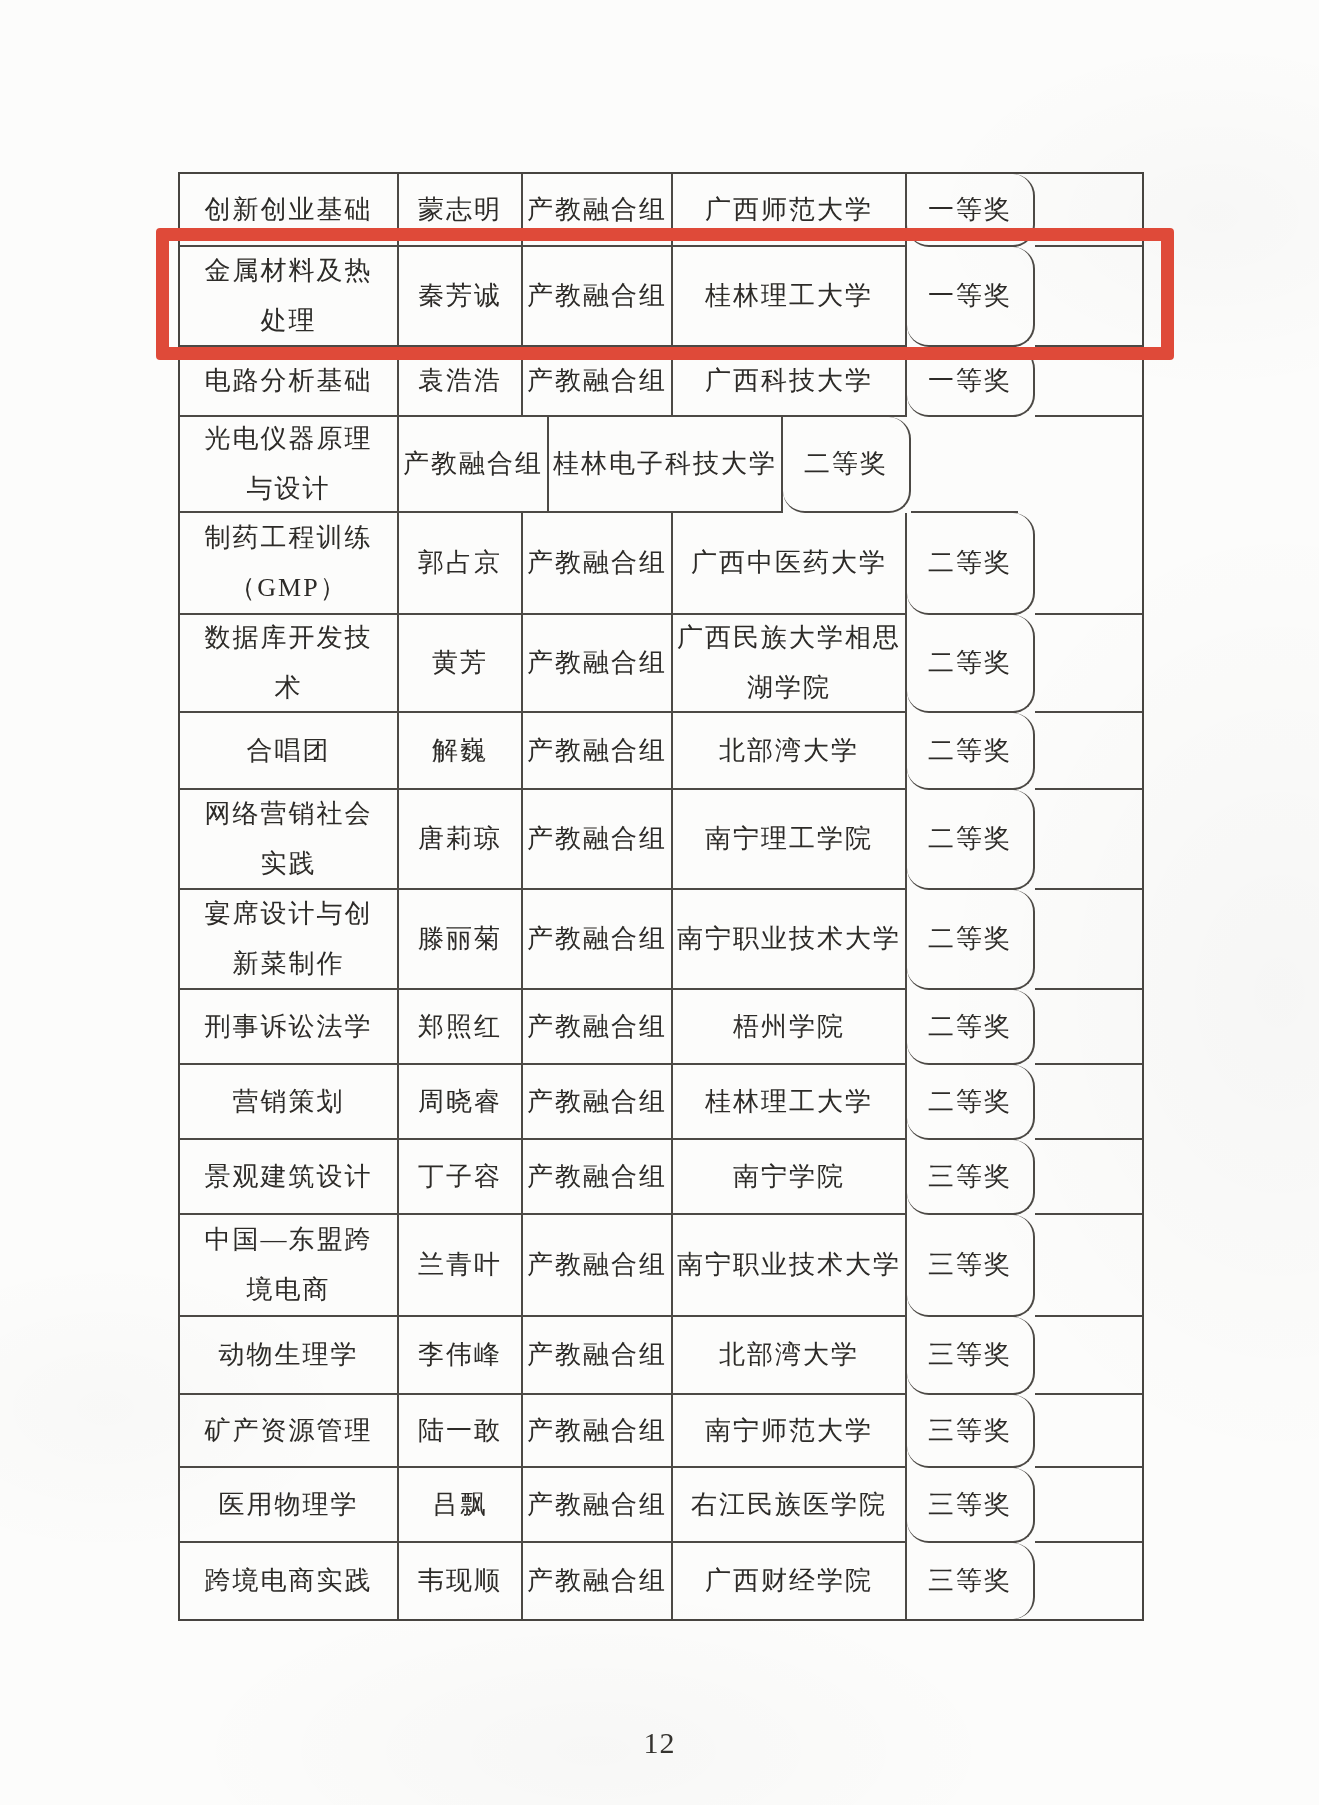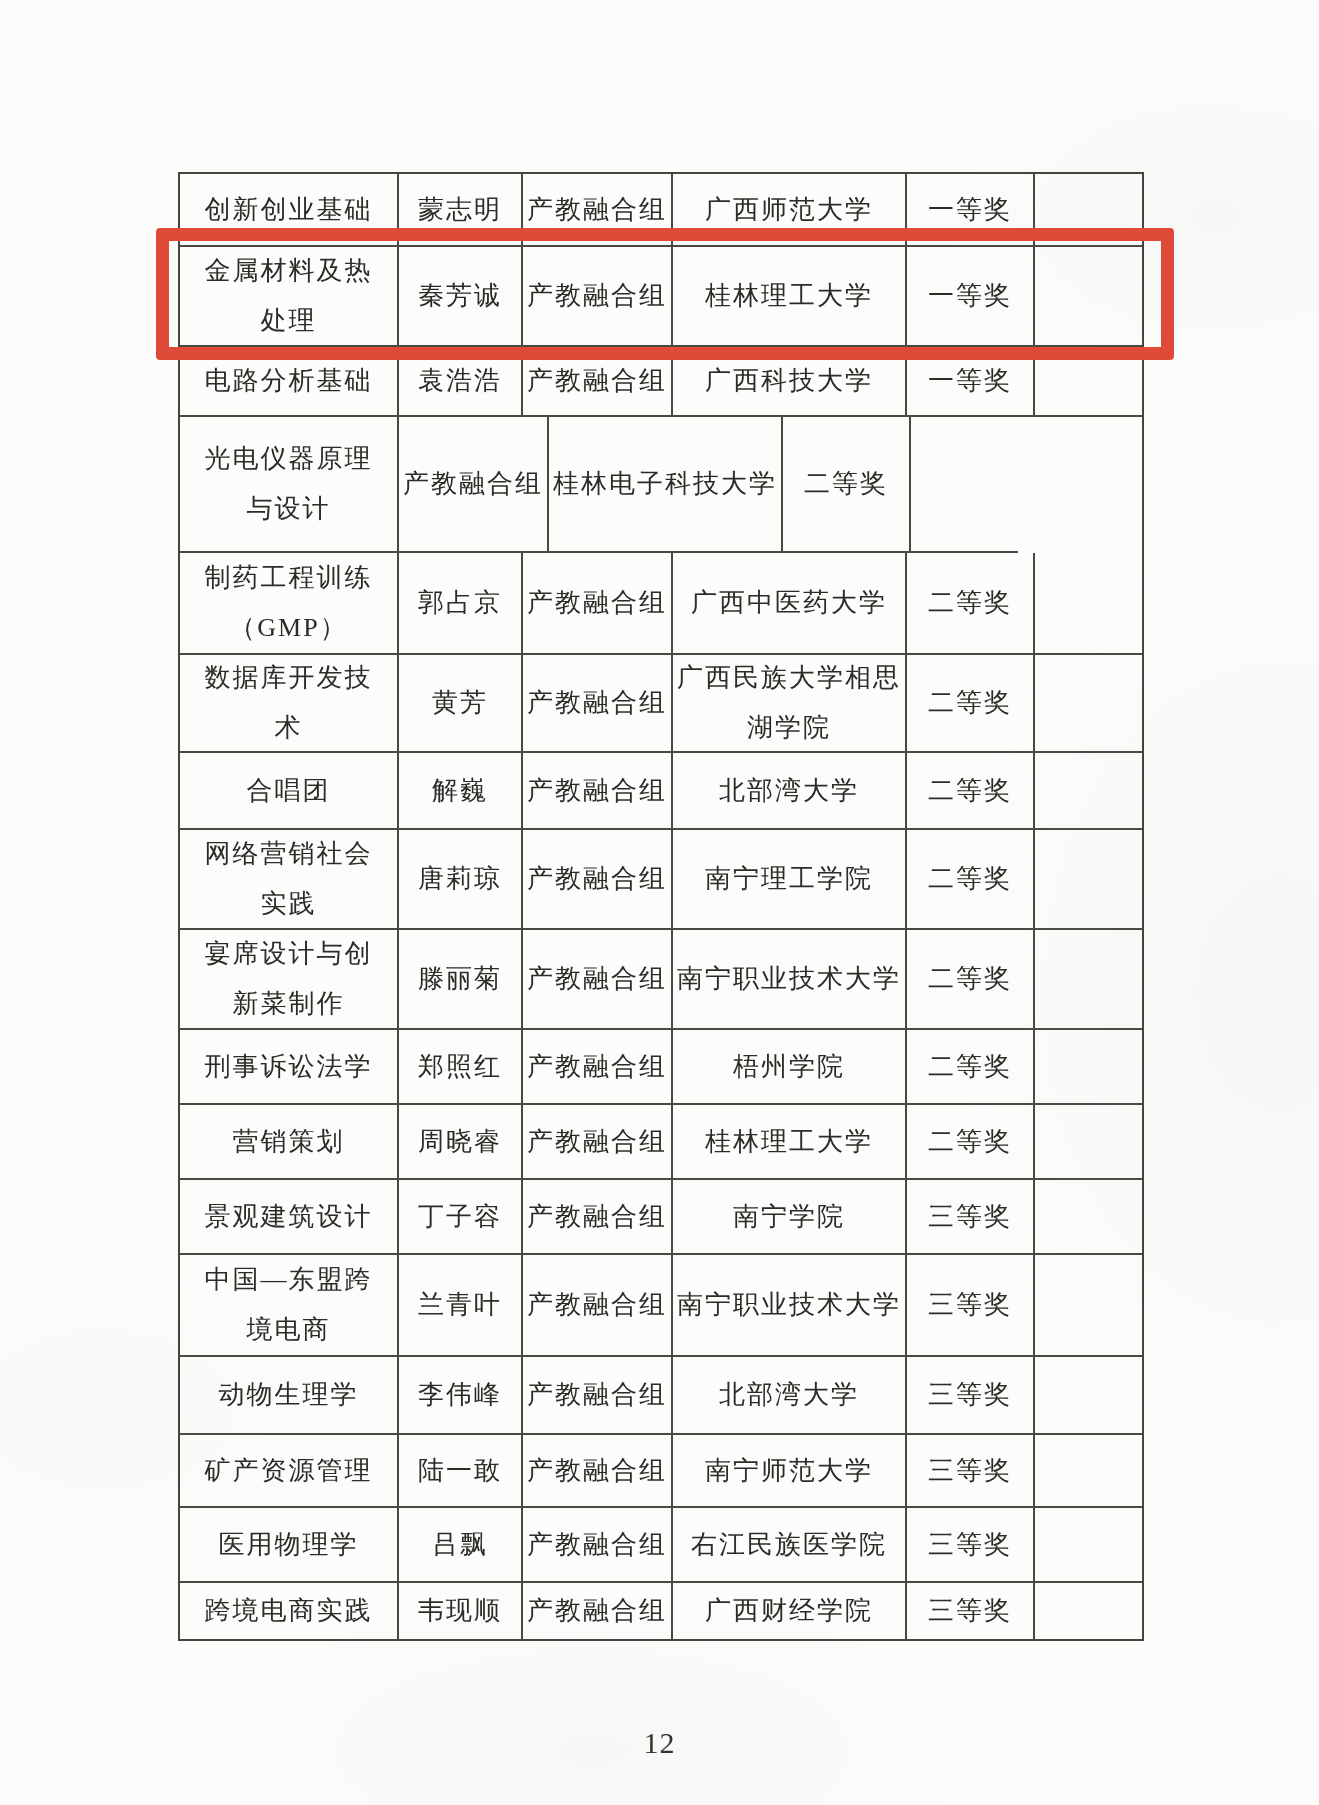--- a/index.html
+++ b/index.html
@@ -38,21 +38,21 @@
     display:flex;align-items:center;justify-content:center;
     text-align:center;
     overflow:hidden;
   }
   .row .cell:last-child{border-right:none;}
   .row:last-child .cell{border-bottom:none;}
   .col-course{flex:0 0 219px;padding:0 16px;}
   .col-name{flex:0 0 124px;padding:0 0;}
   .col-group{flex:0 0 150px;padding:0 2px;white-space:nowrap;}
   .col-school{flex:0 0 234px;padding:0 4px;}
-  .col-award{flex:0 0 128px;padding:0 2px;white-space:nowrap;}
+  .col-award{flex:0 0 128px;padding:0 2px;white-space:nowrap;border-radius:22px;}
   .col-notes{flex:0 0 107px;}
   
   .highlight-box{
     position:absolute;
     left:156px;top:228px;
     width:1018px;height:132px;
     box-sizing:border-box;
     border:13px solid #df4a39;
     border-radius:4px;
     z-index:5;
@@ -95,21 +95,21 @@
 
     <div class="row" style="height:70px">
       <div class="cell col-course">电路分析基础</div>
       <div class="cell col-name">袁浩浩</div>
       <div class="cell col-group">产教融合组</div>
       <div class="cell col-school">广西科技大学</div>
       <div class="cell col-award">一等奖</div>
       <div class="cell col-notes"></div>
     </div>
 
-    <div class="row" style="height:136px">
+    <div class="row" style="height:96px">
       <div class="cell col-course">光电仪器原理与设计</div>
       <div class="cell col-group">产教融合组</div>
       <div class="cell col-school">桂林电子科技大学</div>
       <div class="cell col-award">二等奖</div>
       <div class="cell col-notes"></div>
     </div>
 
     <div class="row" style="height:102px">
       <div class="cell col-course">制药工程训练（GMP）</div>
       <div class="cell col-name">郭占京</div>
@@ -211,21 +211,21 @@
 
     <div class="row" style="height:75px">
       <div class="cell col-course">医用物理学</div>
       <div class="cell col-name">吕飘</div>
       <div class="cell col-group">产教融合组</div>
       <div class="cell col-school">右江民族医学院</div>
       <div class="cell col-award">三等奖</div>
       <div class="cell col-notes"></div>
     </div>
 
-    <div class="row" style="height:56px">
+    <div class="row" style="height:76px">
       <div class="cell col-course">跨境电商实践</div>
       <div class="cell col-name">韦现顺</div>
       <div class="cell col-group">产教融合组</div>
       <div class="cell col-school">广西财经学院</div>
       <div class="cell col-award">三等奖</div>
       <div class="cell col-notes"></div>
     </div>
 
   </div>
 

